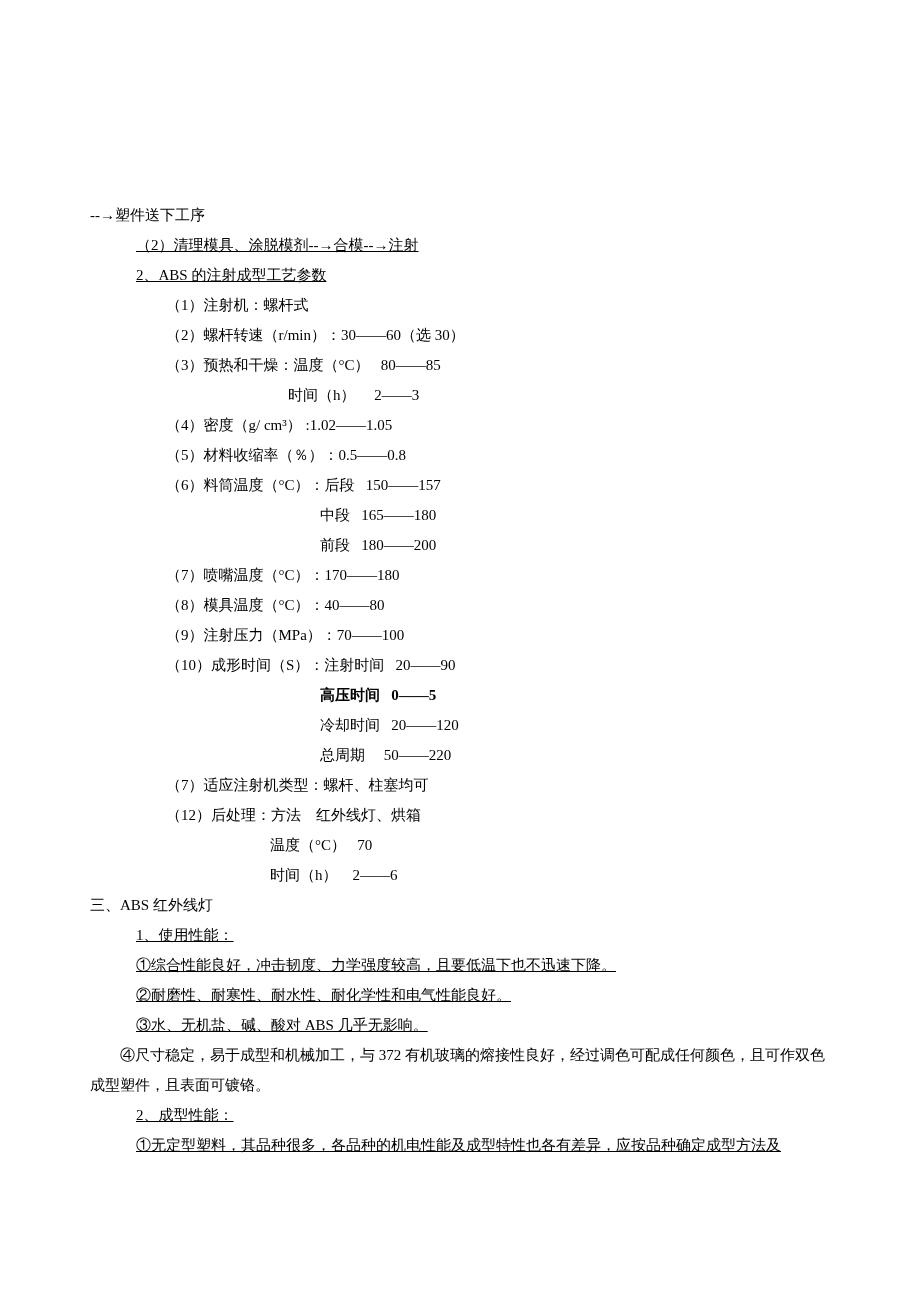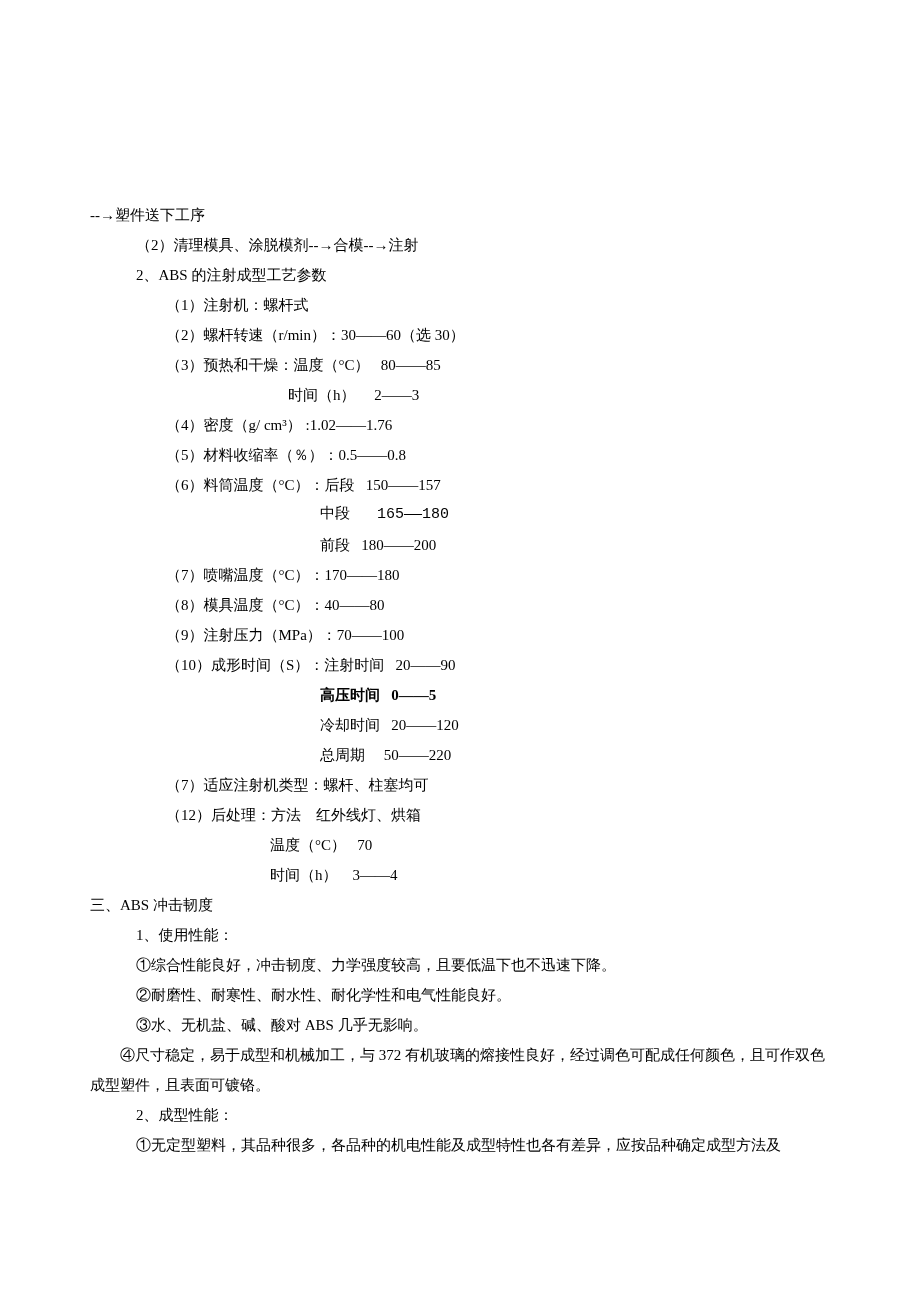--- a/index.html
+++ b/index.html
@@ -18,20 +18,21 @@
       padding: 200px 90px 60px 90px;
     }
     .line {
       white-space: pre-wrap;
     }
     .indent-0 {
       padding-left: 0px;
     }
     .indent-1 {
       padding-left: 46px;
+      text-decoration: underline;
     }
     .indent-2 {
       padding-left: 76px;
     }
     .indent-3 {
       padding-left: 198px;
     }
     .indent-para {
       text-indent: 30px;
     }
@@ -39,36 +40,36 @@
 </head>
 <body>
 
 <div class="line indent-0">--→塑件送下工序</div>
 <div class="line indent-1">（2）清理模具、涂脱模剂--→合模--→注射</div>
 <div class="line indent-1">2、ABS 的注射成型工艺参数</div>
 <div class="line indent-2">（1）注射机：螺杆式</div>
 <div class="line indent-2">（2）螺杆转速（r/min）：30——60（选 30）</div>
 <div class="line indent-2">（3）预热和干燥：温度（°C）   80——85</div>
 <div class="line indent-3">时间（h）     2——3</div>
-<div class="line indent-2">（4）密度（g/ cm³） :1.02——1.76</div>
+<div class="line indent-2">（4）密度（g/ cm³） :1.02——1.05</div>
 <div class="line indent-2">（5）材料收缩率（％）：0.5——0.8</div>
 <div class="line indent-2">（6）料筒温度（°C）：后段   150——157</div>
-<div class="line" style="padding-left: 230px; font-family: Liberation Mono, monospace;">中段   165——180</div>
+<div class="line" style="padding-left: 230px;">中段   165——180</div>
 <div class="line" style="padding-left: 230px;">前段   180——200</div>
 <div class="line indent-2">（7）喷嘴温度（°C）：170——180</div>
 <div class="line indent-2">（8）模具温度（°C）：40——80</div>
 <div class="line indent-2">（9）注射压力（MPa）：70——100</div>
 <div class="line indent-2">（10）成形时间（S）：注射时间   20——90</div>
 <div class="line" style="padding-left: 230px; font-weight: bold;">高压时间   0——5</div>
 <div class="line" style="padding-left: 230px;">冷却时间   20——120</div>
 <div class="line" style="padding-left: 230px;">总周期     50——220</div>
 <div class="line indent-2">（7）适应注射机类型：螺杆、柱塞均可</div>
 <div class="line indent-2">（12）后处理：方法    红外线灯、烘箱</div>
 <div class="line" style="padding-left: 180px; font-family: Liberation Serif, serif;">温度（°C）   70</div>
-<div class="line" style="padding-left: 180px;">时间（h）    3——4</div>
-<div class="line indent-0">三、ABS 冲击韧度</div>
+<div class="line" style="padding-left: 180px;">时间（h）    2——6</div>
+<div class="line indent-0">三、ABS 红外线灯</div>
 <div class="line indent-1">1、使用性能：</div>
 <div class="line indent-1">①综合性能良好，冲击韧度、力学强度较高，且要低温下也不迅速下降。</div>
 <div class="line indent-1">②耐磨性、耐寒性、耐水性、耐化学性和电气性能良好。</div>
 <div class="line indent-1">③水、无机盐、碱、酸对 ABS 几乎无影响。</div>
 <div class="line indent-0 indent-para">④尺寸稳定，易于成型和机械加工，与 372 有机玻璃的熔接性良好，经过调色可配成任何颜色，且可作双色成型塑件，且表面可镀铬。</div>
 <div class="line indent-1">2、成型性能：</div>
 <div class="line indent-1">①无定型塑料，其品种很多，各品种的机电性能及成型特性也各有差异，应按品种确定成型方法及</div>
 
 </body></html>

